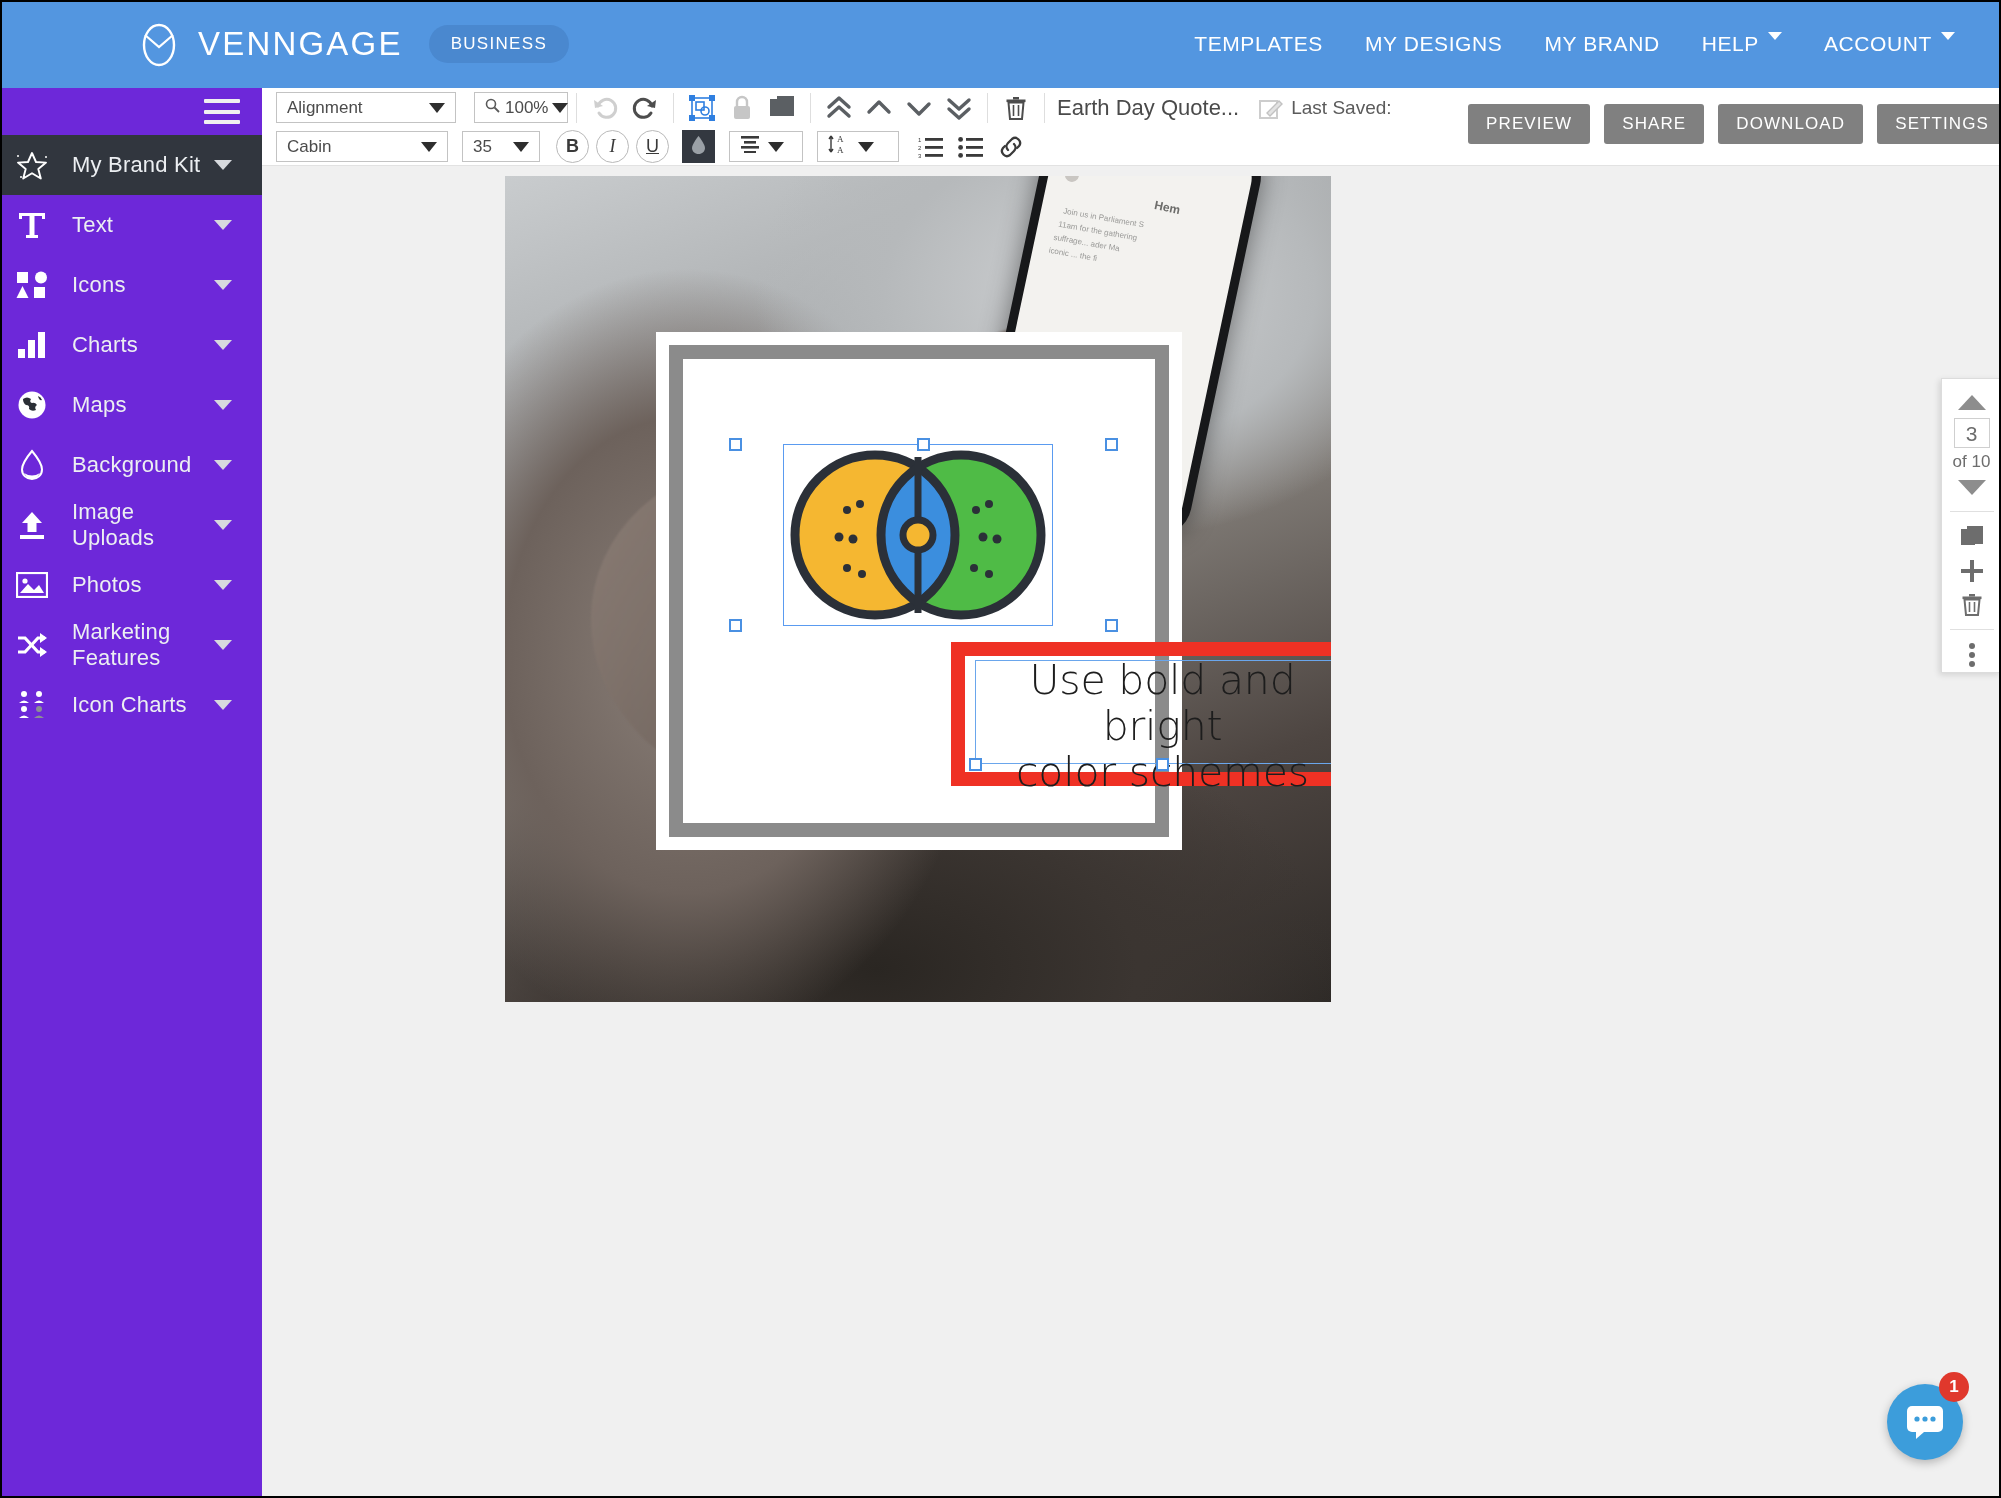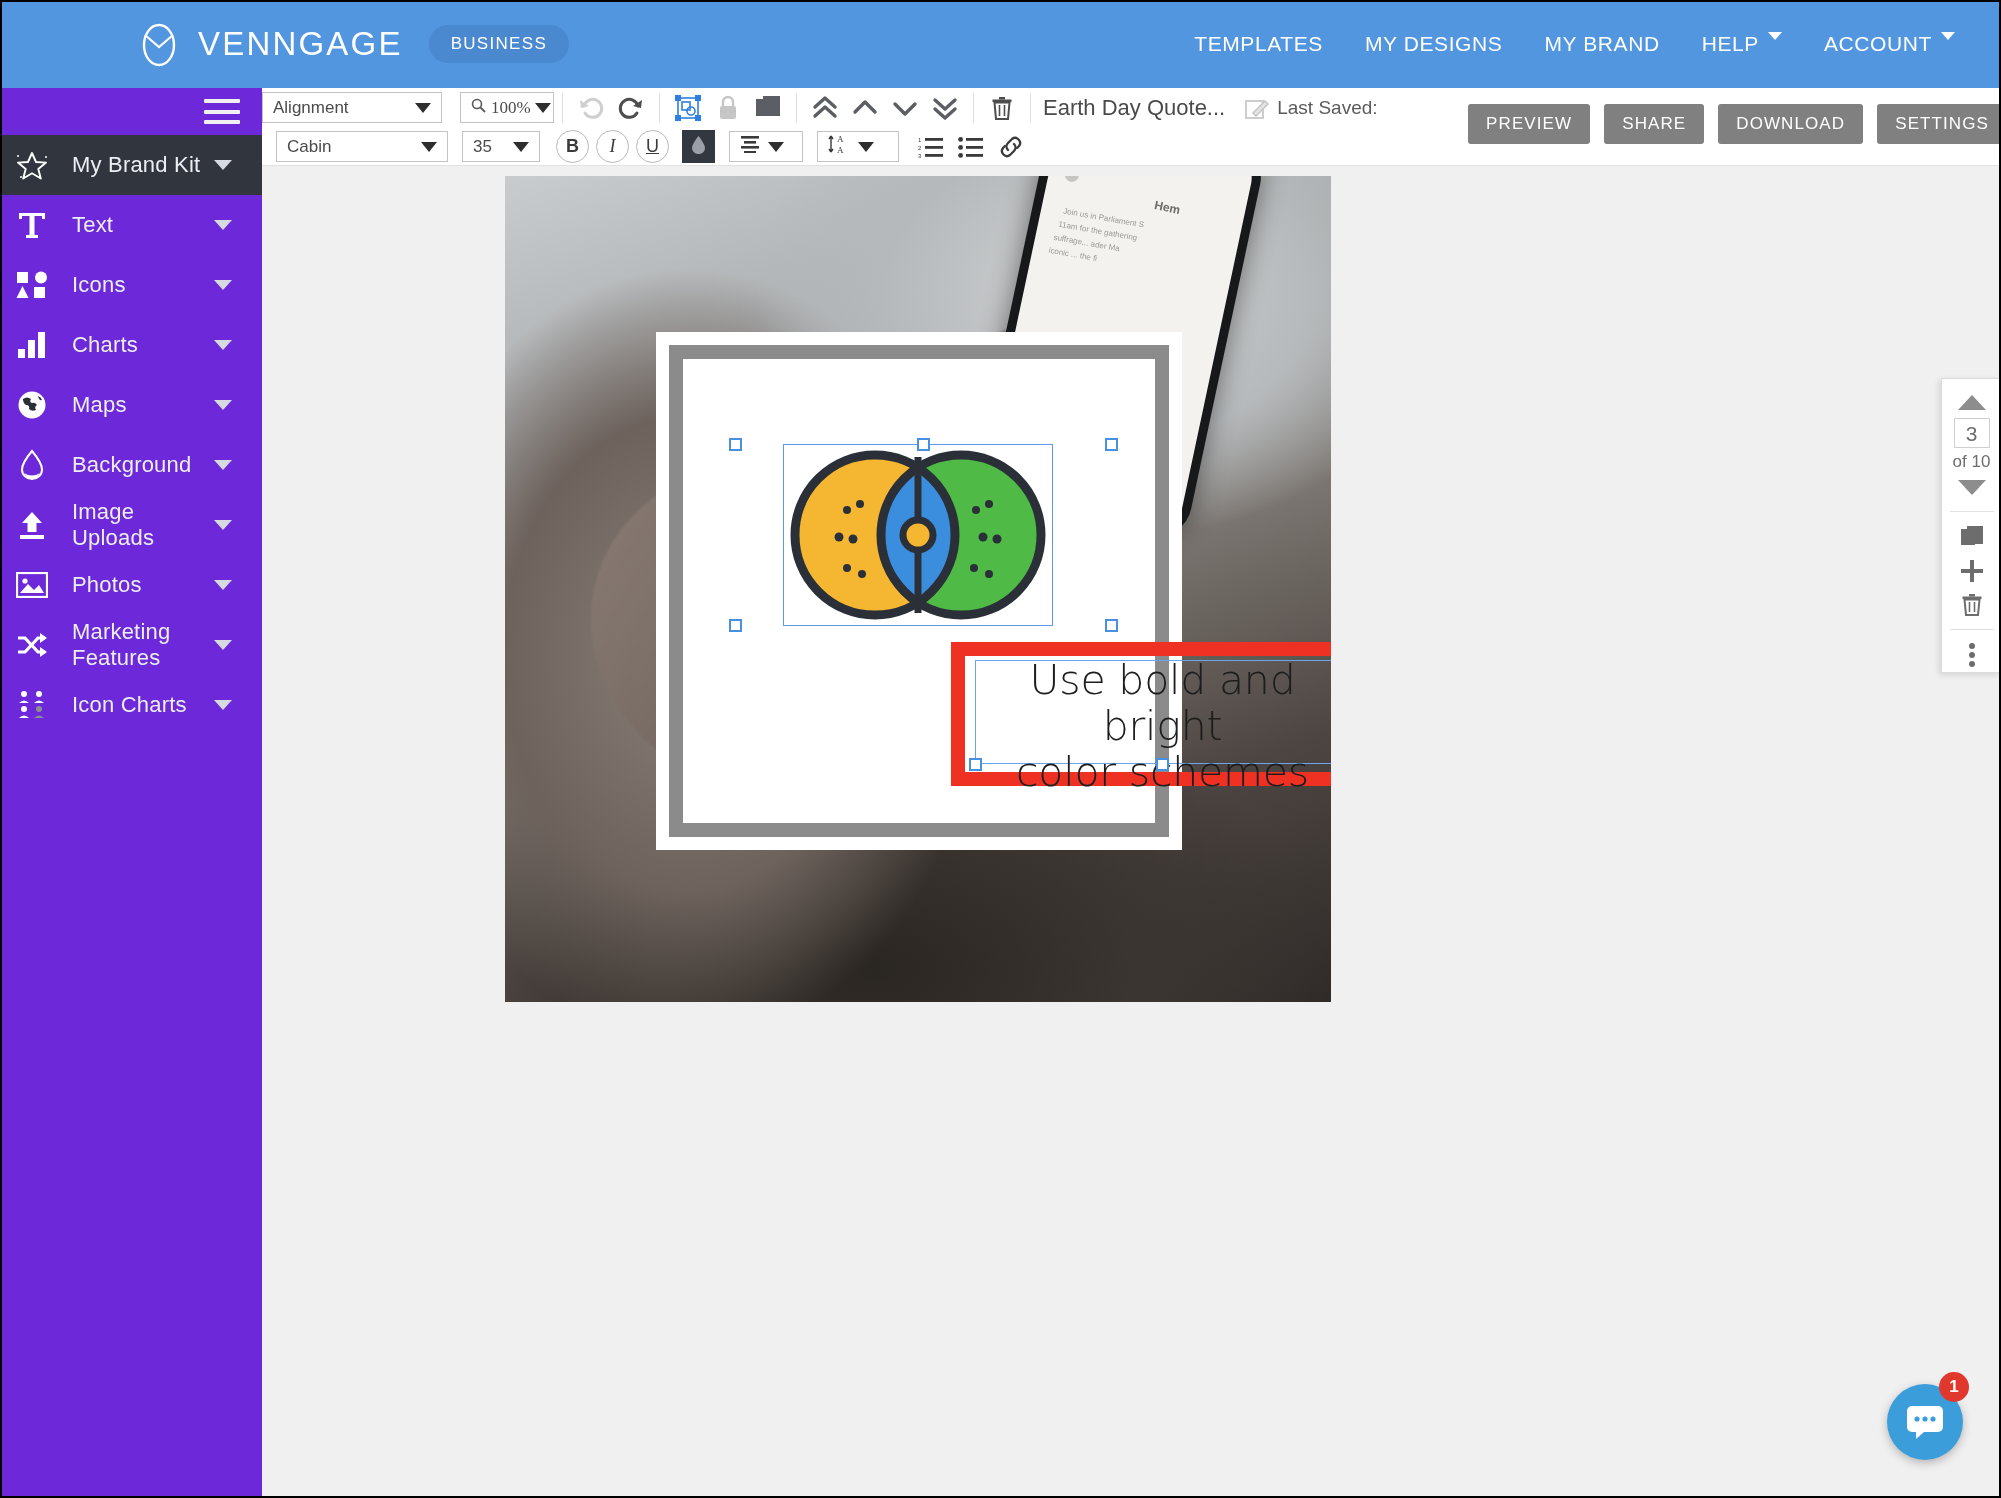--- a/index.html
+++ b/index.html
@@ -367,27 +367,27 @@
             <path d="M17 28 q5 -5 10 0 Z" fill="#8c8f94"></path>
         </svg>
       </span>
       <span class="side-label">Icon Charts</span>
       <i class="side-caret"></i>
     </div>
   </div>
 
   <div class="toolbar">
 
-    <div class="tb-row tb-row1" style="">
+    <div class="tb-row tb-row1" style="padding-left:14px;">
       <div class="select-box" style="width:180px;">
         <span class="lbl">Alignment</span>
         <i class="sel-caret"></i>
       </div>
 
-      <div class="select-box" style="width:94px; margin-left:18px;font-family:Liberation Serif, serif;">
+      <div class="select-box" style="width:94px; margin-left:18px;">
         <span style="margin-right:5px;">
           <svg width="15" height="15" viewBox="0 0 15 15">
             <circle cx="6" cy="6" r="4.5" fill="none" stroke="#5a5a5a" stroke-width="1.6"></circle>
             <path d="M9.5 9.5 L14 14" stroke="#5a5a5a" stroke-width="1.8"></path>
           </svg>
         </span>
         <span class="lbl">100%</span>
         <i class="sel-caret" style="margin-left:4px;"></i>
       </div>
 

